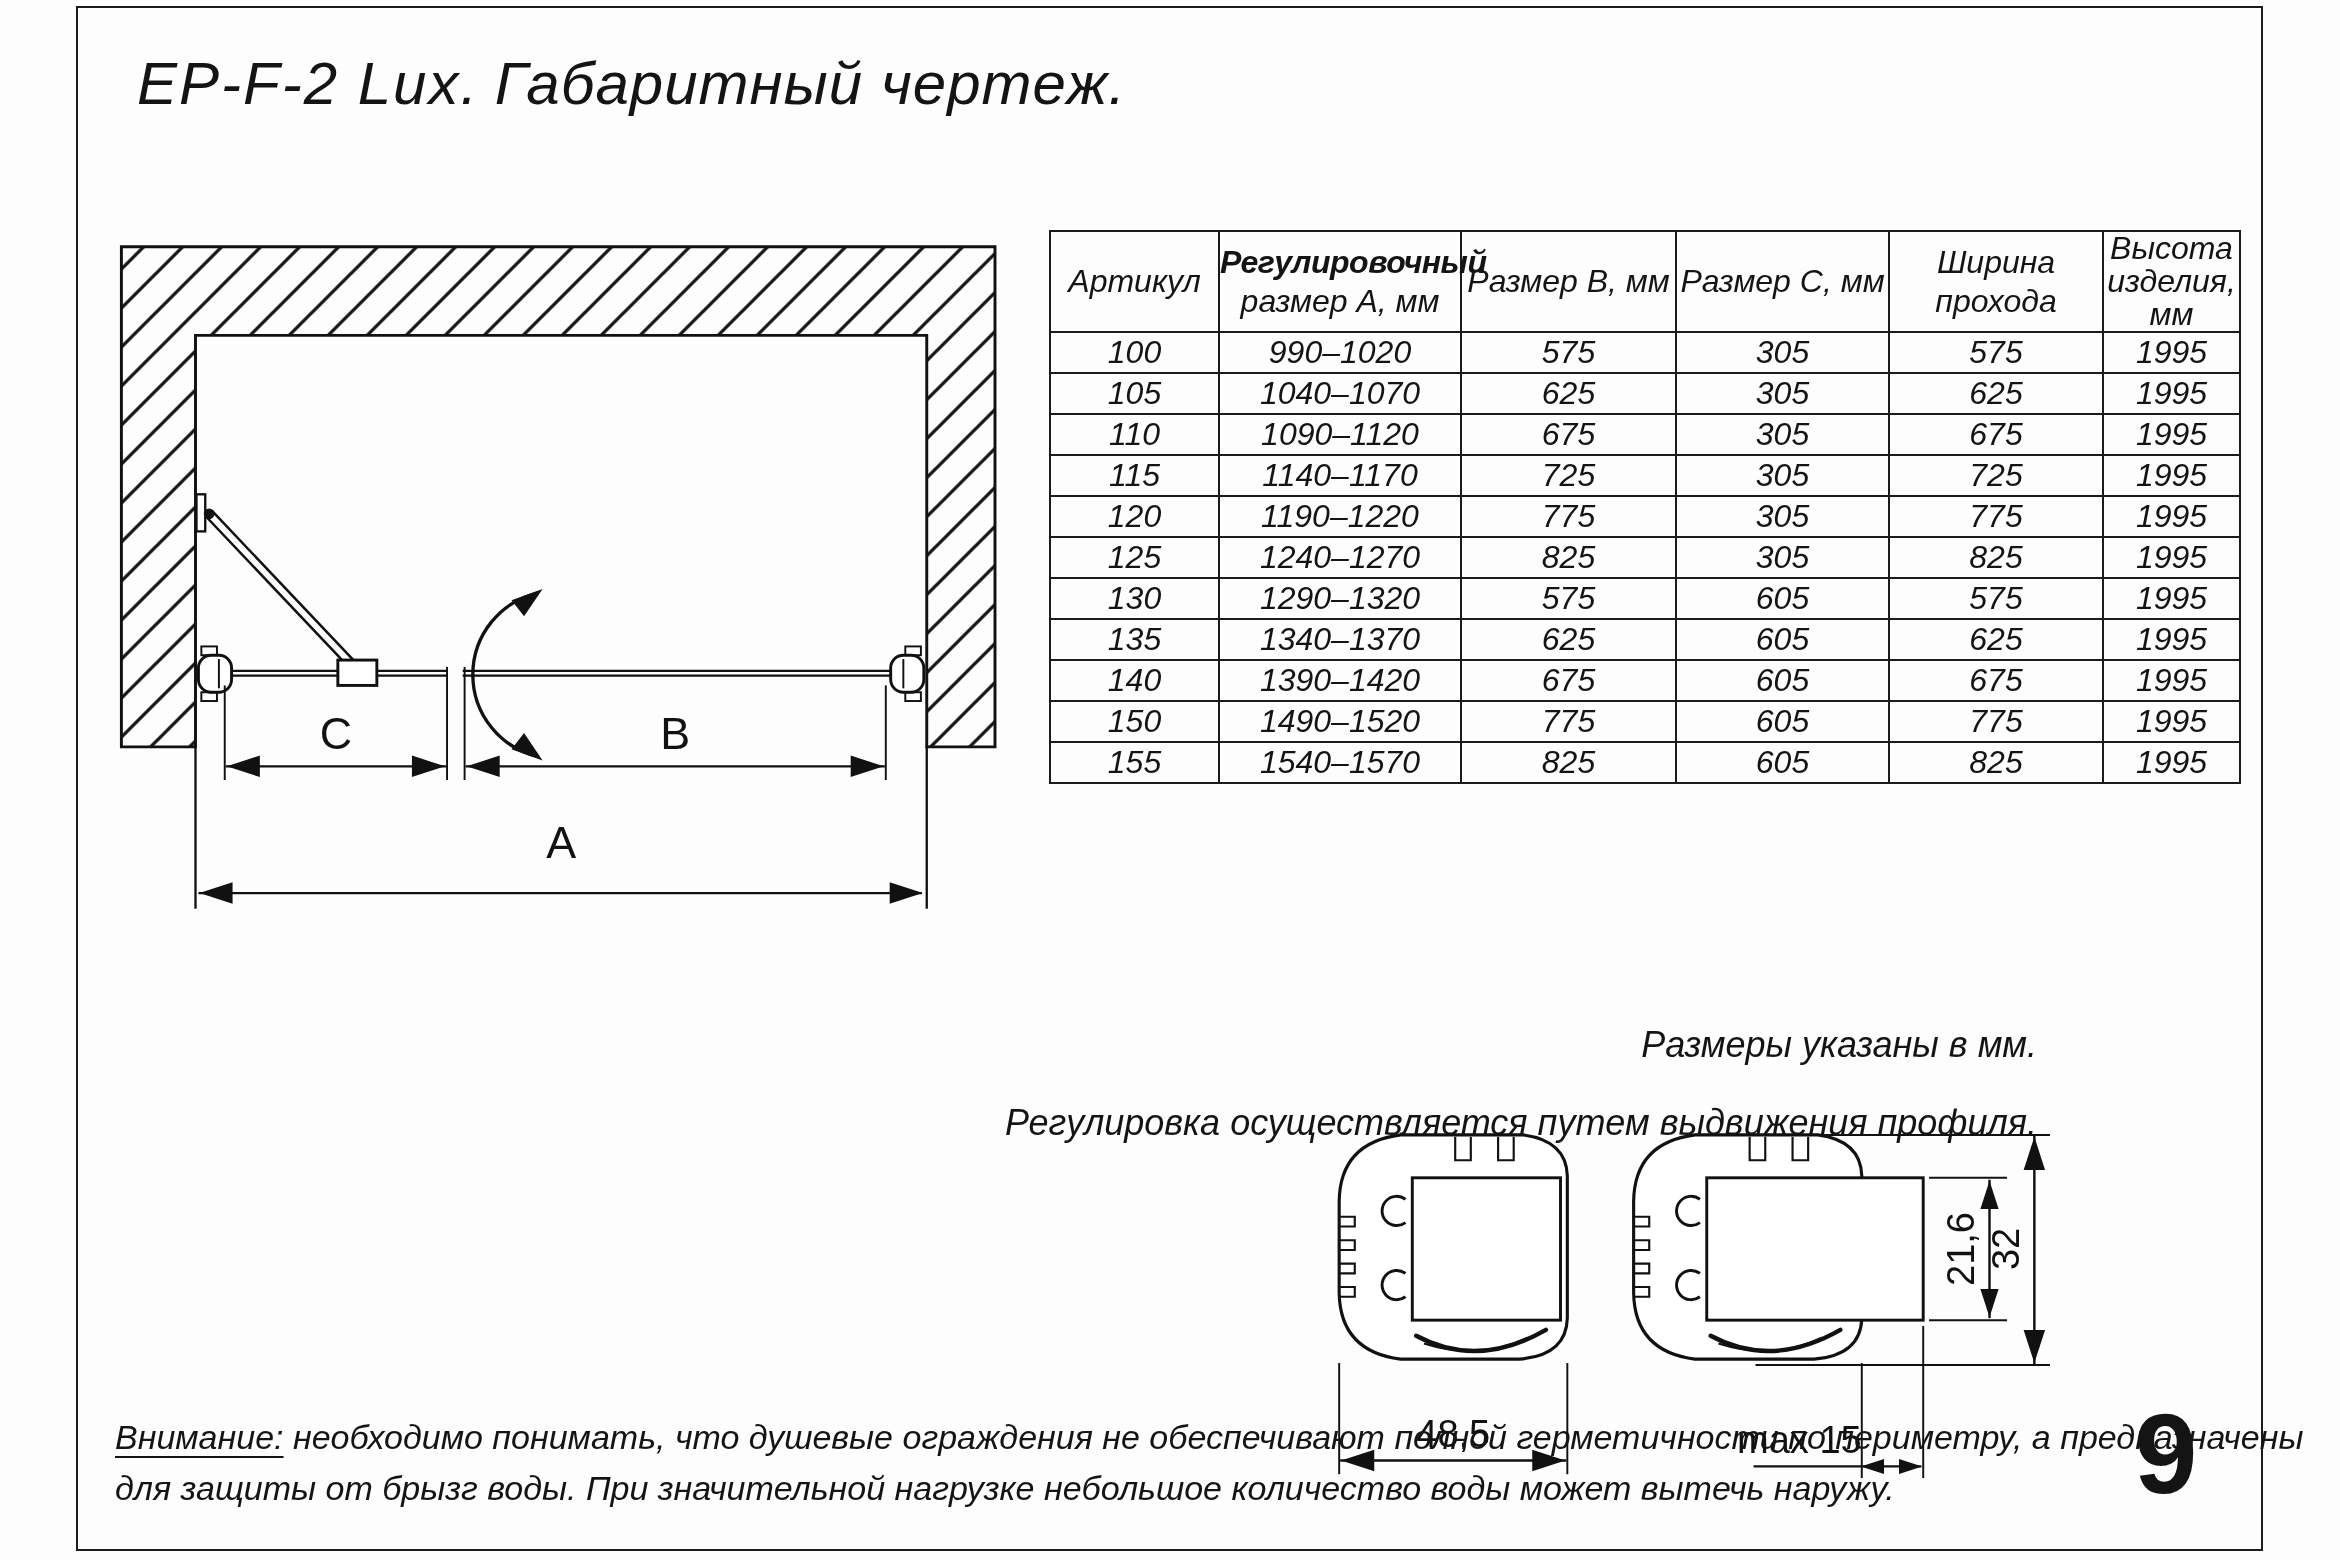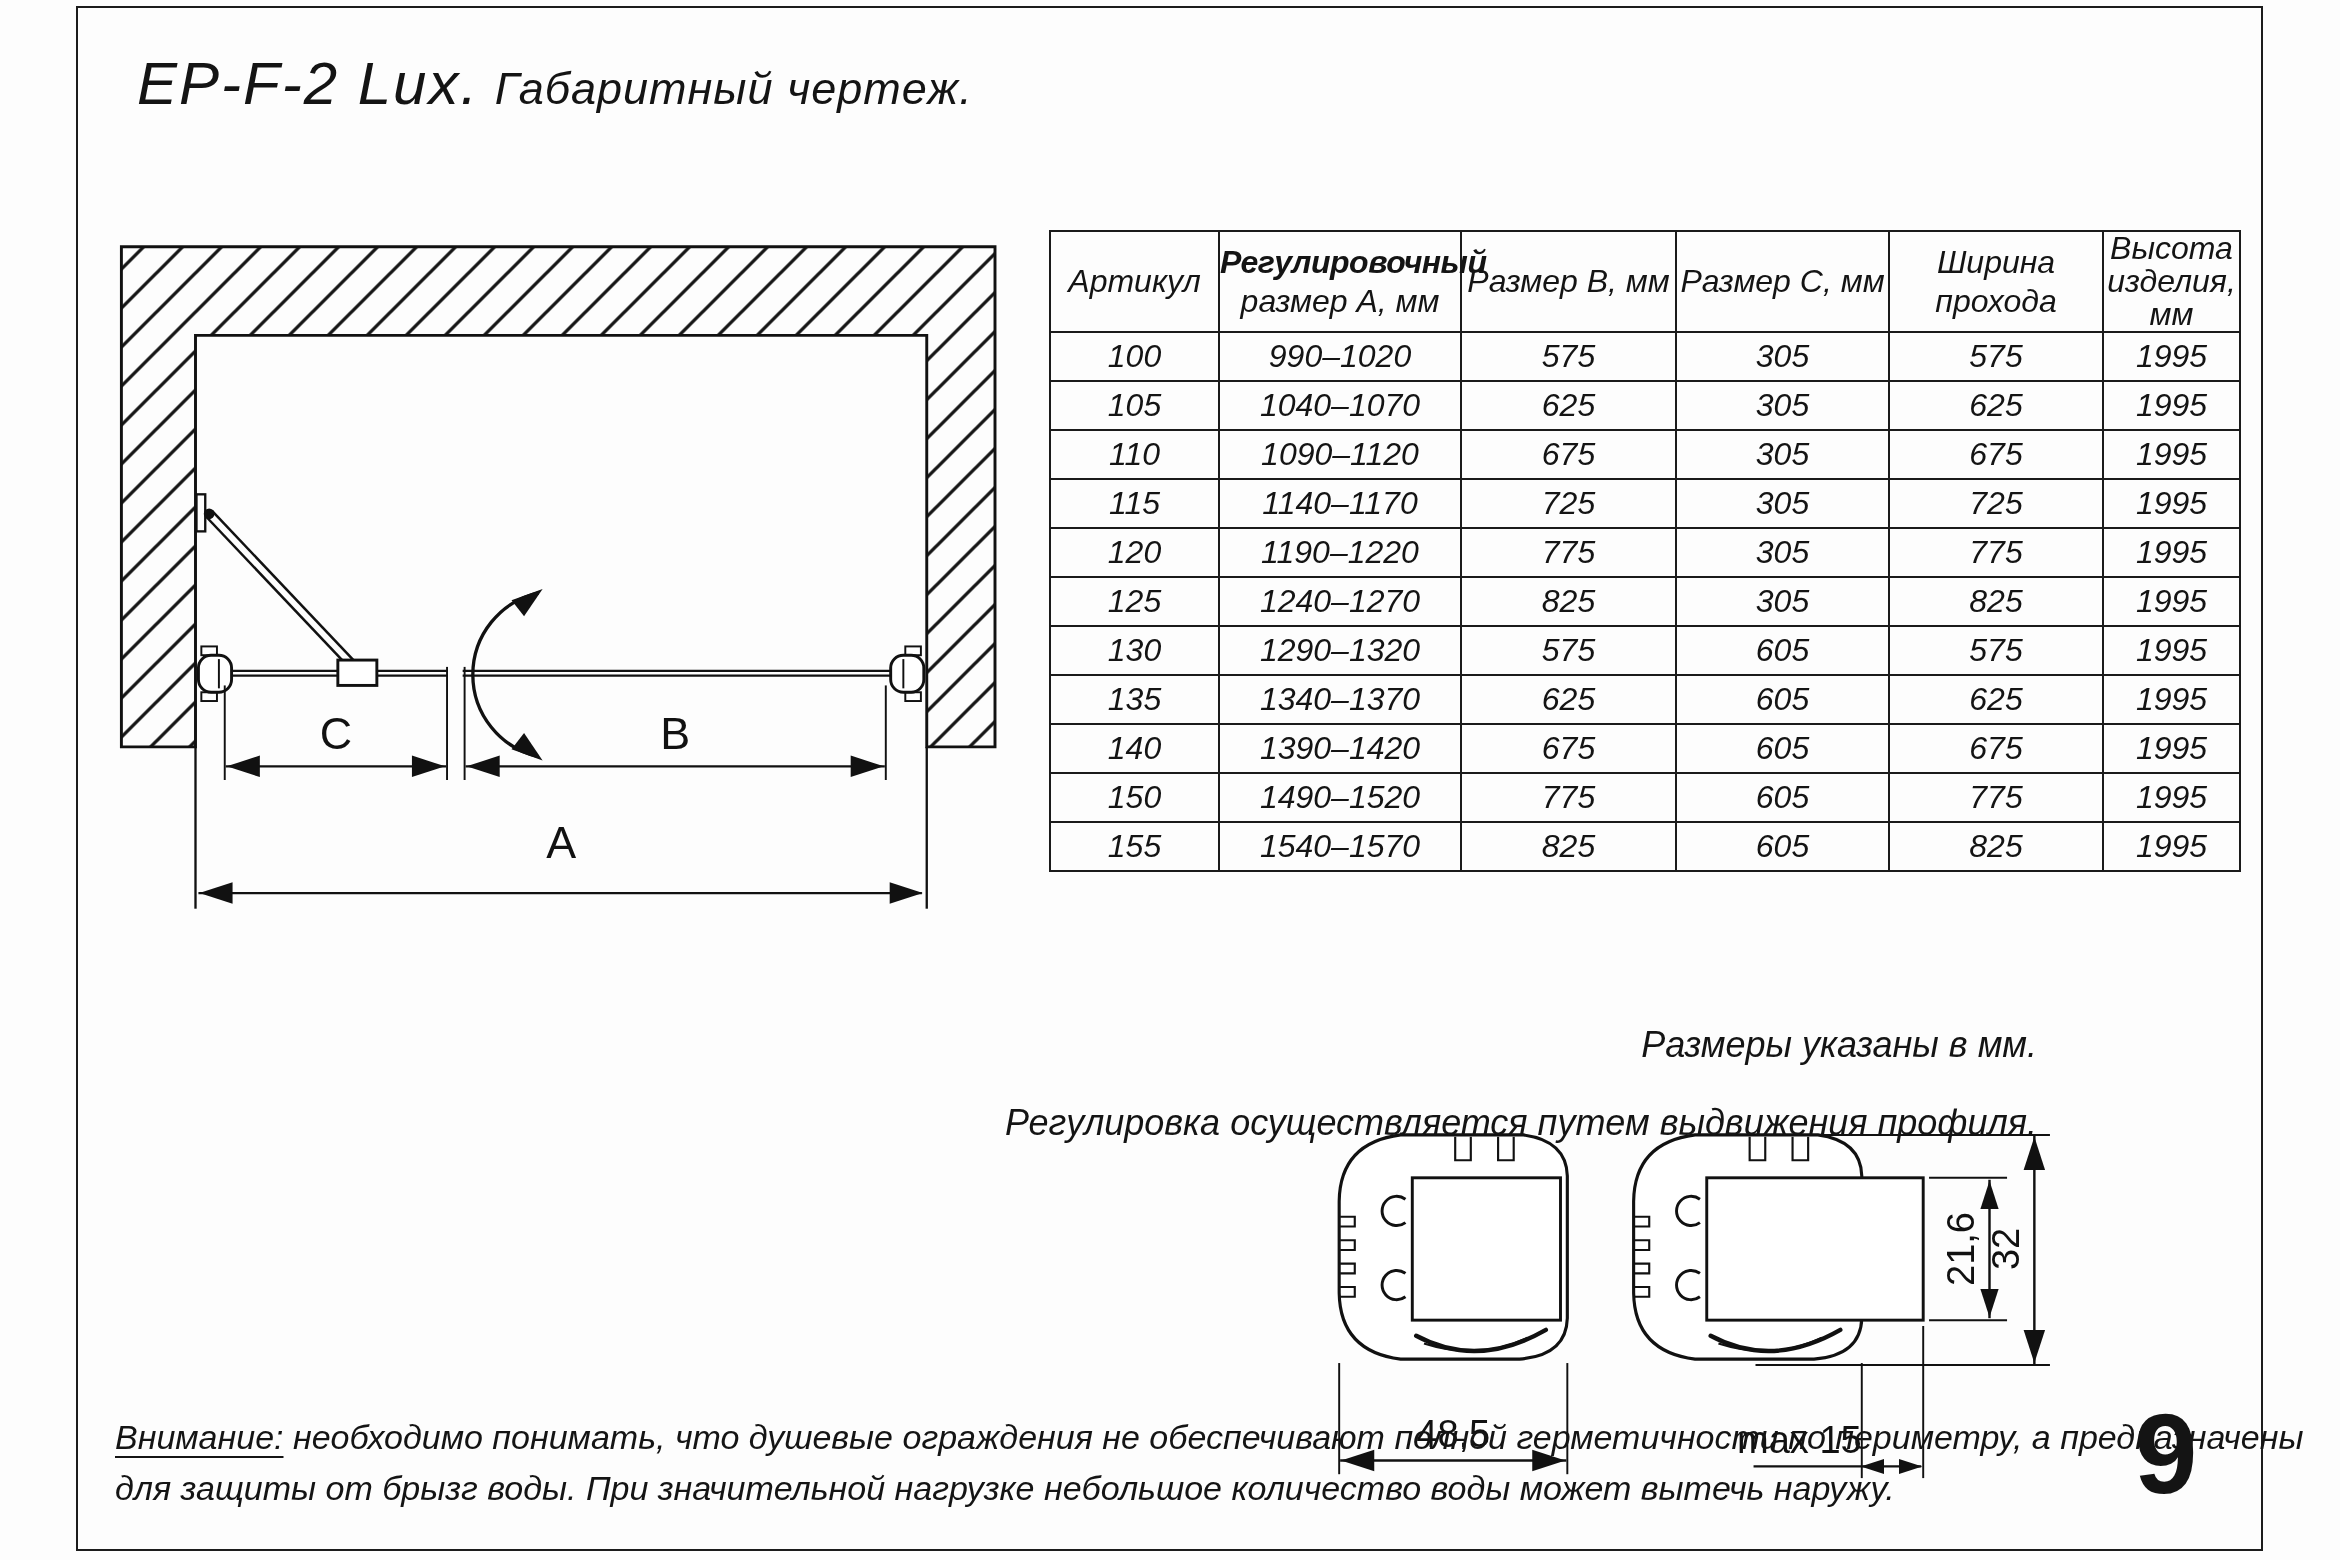--- a/index.html
+++ b/index.html
@@ -10,38 +10,38 @@
   .frame{
     position:absolute;left:76px;top:5.9px;width:2187px;height:1545px;
     border:2.9px solid #1c1c1c;box-sizing:border-box;
   }
   
   .title{
     position:absolute;left:137px;top:49px;display:flex;align-items:baseline;gap:15.6px;
     font-style:italic;white-space:nowrap;
   }
   .title .model{font-size:60px;letter-spacing:2px;font-weight:500;}
-  .title .rest{font-size:45px;letter-spacing:1px;}
+  .title .rest{font-size:60px;letter-spacing:1px;}
   
   svg.draw{position:absolute;left:0;top:0;}
   svg.draw text{font-family:"Liberation Sans",sans-serif;fill:#111;}
   .dimletter{font-size:46px;}
   .dimnum{font-size:39px;}
   
   table.sizes{
     position:absolute;left:1049px;top:230px;width:1188px;
     border-collapse:collapse;table-layout:fixed;
     font-style:italic;font-size:32px;text-align:center;
   }
   table.sizes th,table.sizes td{
     border:2px solid #1b1b1b;padding:0;font-weight:400;vertical-align:middle;
   }
   table.sizes{border:2.9px solid #1b1b1b;}
   table.sizes thead tr{height:83px;}
-  table.sizes tbody tr{height:49px;}
+  table.sizes tbody tr{height:41px;}
   table.sizes thead{border-bottom:2.9px solid #1b1b1b;}
   .hbold{font-weight:700;letter-spacing:-0.5px;}
   .hline{line-height:39px;}
   
   .notes{
     position:absolute;right:304px;top:1006px;text-align:right;
     font-style:italic;font-size:36px;line-height:78px;white-space:nowrap;
   }
   
   .warning{

